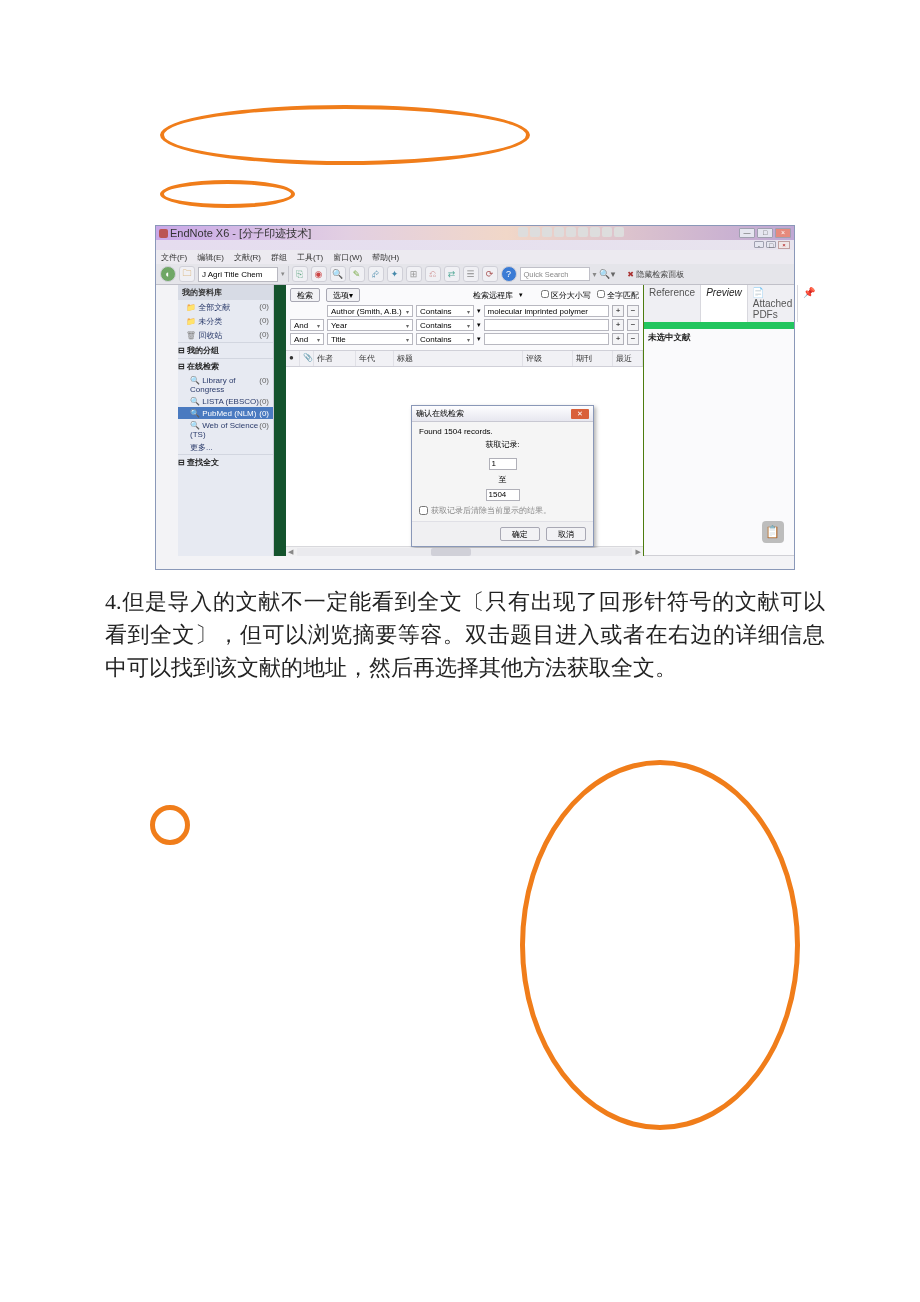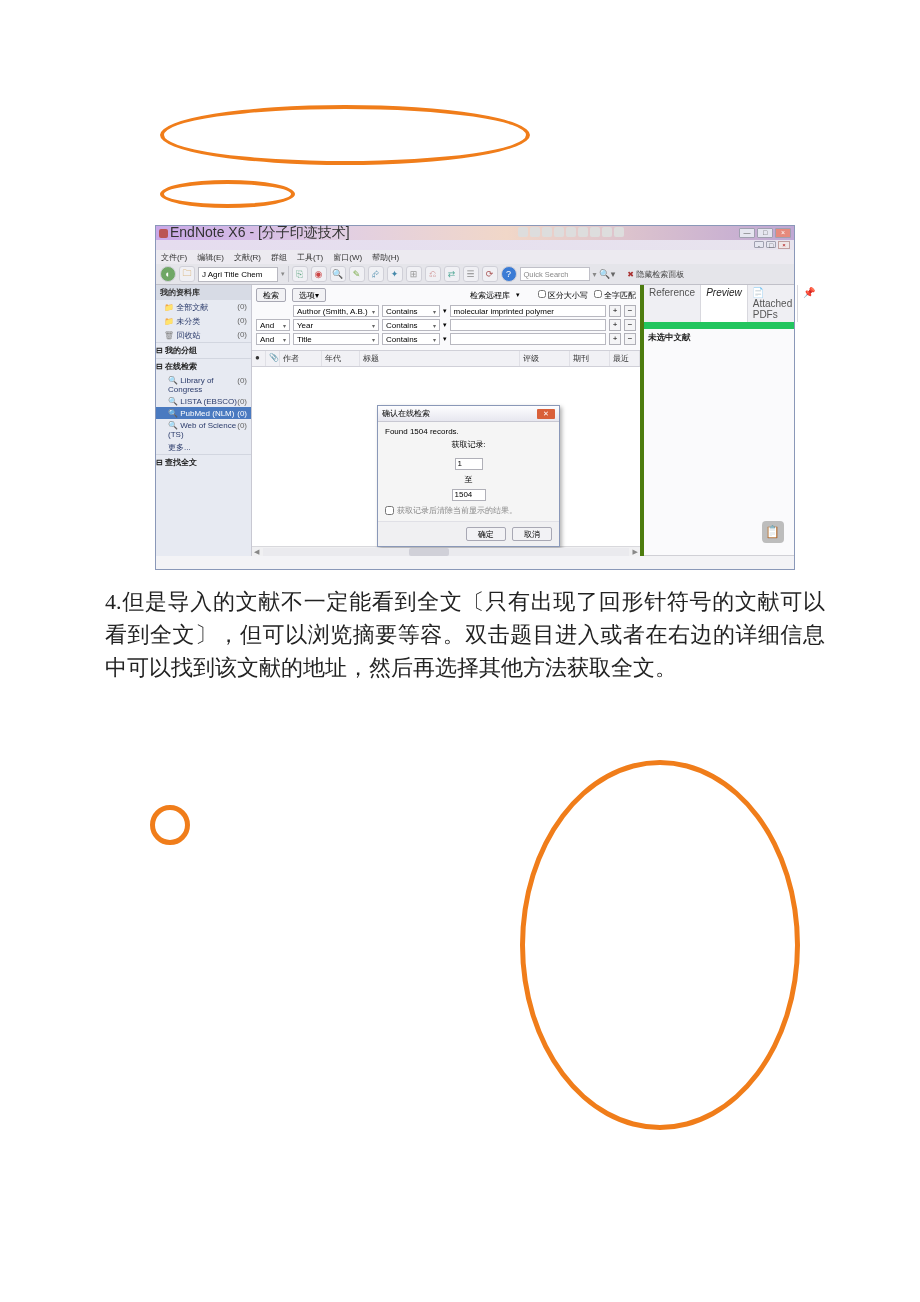--- a/index.html
+++ b/index.html
@@ -41,21 +41,21 @@
     height: 14px;
     background: linear-gradient(90deg, #c9a8e8 0%, #e2cfe2 30%, #f1d7c8 55%, #bfa7d4 100%);
     display: flex;
     align-items: center;
     justify-content: space-between;
     padding: 0 3px;
     color: #333;
     position: relative;
   }
   .titlebar .title-left { display: flex; align-items: center; gap: 2px; }
-  .titlebar .title-text { font-size: 14px; }
+  .titlebar .title-text { font-size: 11px; }
   .titlebar .tray {
     display: flex;
     gap: 2px;
     align-items: center;
     position: absolute;
     right: 170px;
     top: 1px;
   }
   .titlebar .tray span {
     width: 10px; height: 10px; background: #ddd; border-radius: 2px;
@@ -125,20 +125,21 @@
     background:#fff; font-size:7.5px; color:#888;
     padding: 0 3px; display: inline-flex; align-items: center;
   }
   .tb-text { font-size: 8px; color: #444; }
   .tb-sep { width:1px; height:16px; background:#c8c8d0; }
 
   
   .main {
     display: flex;
     height: calc(100% - 59px - 13px);
+    margin-left: 22px;
   }
 
   
   .sidebar {
     width: 96px;
     background: #e7eaf2;
     border-right: 1px solid #c8c8d2;
     font-size: 8px;
     overflow: hidden;
   }
@@ -169,21 +170,22 @@
   }
   .sb-item.selected .cnt { color:#fff; }
 
   
   .center {
     flex: 1;
     background: #14532d;
     display: flex;
     flex-direction: column;
     position: relative;
-    border-right: 4px solid #4d7c0f;
+    border-right: 1px solid #4d7c0f;
+    padding-left: 12px;
   }
   .search-pane {
     border-bottom: 1px solid #d0d0d8;
     padding: 3px 4px;
     background: #fafafc;
     font-size: 8px;
   }
   .search-top {
     display: flex;
     align-items: center;

